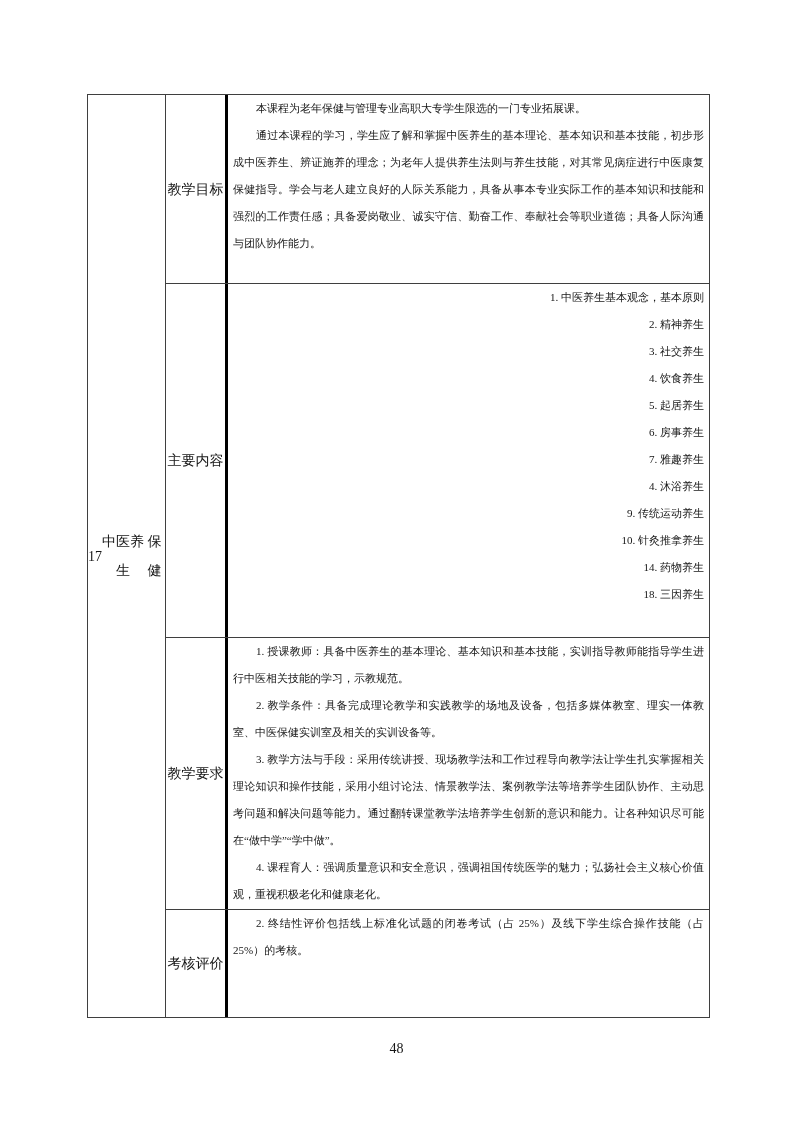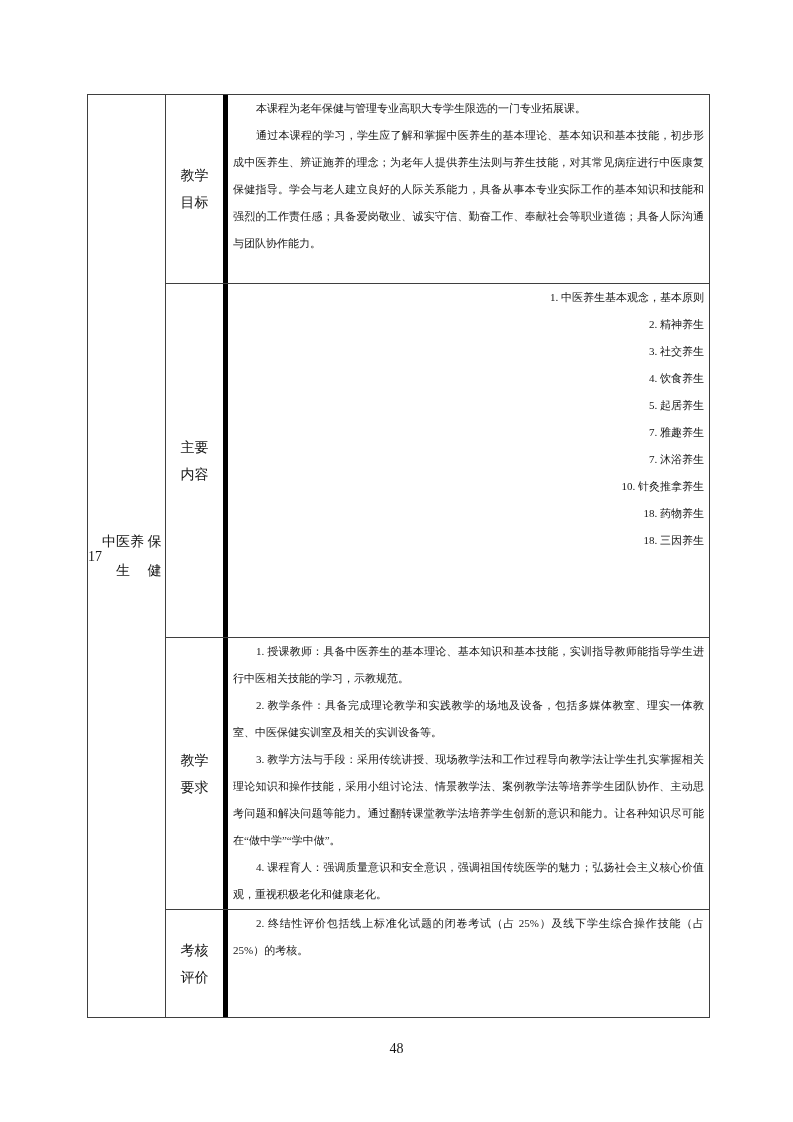--- a/index.html
+++ b/index.html
@@ -41,23 +41,23 @@
     display:flex;
     border-bottom:1px solid #3f3f3f;
     overflow:hidden;
   }
   .row:last-child { border-bottom:none; flex:1; }
   .row-objectives  { height:189px; }
   .row-content     { height:354px; }
   .row-requirements{ height:272px; }
   .label-cell {
     width:62px;
-    border-right:5px solid #000000;
+    border-right:3px solid #000000;
     display:flex;
-    flex-direction:column;
+    flex-direction:row;
     justify-content:center;
     align-items:center;
     text-align:center;
     font-size:14px;
     line-height:27px;
   }
   .content-cell {
     flex:1;
     padding:0 5px;
     font-size:11px;
@@ -106,24 +106,26 @@
         <div class="label-cell">
           <span>主要</span>
           <span>内容</span>
         </div>
         <div class="content-cell">
           <div class="list-line">1. 中医养生基本观念，基本原则</div>
           <div class="list-line">2. 精神养生</div>
           <div class="list-line">3. 社交养生</div>
           <div class="list-line">4. 饮食养生</div>
           <div class="list-line">5. 起居养生</div>
+          <div class="list-line">6. 房事养生</div>
           <div class="list-line">7. 雅趣养生</div>
-          <div class="list-line">7. 沐浴养生</div>
+          <div class="list-line">4. 沐浴养生</div>
+          <div class="list-line">9. 传统运动养生</div>
           <div class="list-line">10. 针灸推拿养生</div>
-          <div class="list-line">18. 药物养生</div>
+          <div class="list-line">14. 药物养生</div>
           <div class="list-line">18. 三因养生</div>
         </div>
       </div>
 
       <div class="row row-requirements">
         <div class="label-cell">
           <span>教学</span>
           <span>要求</span>
         </div>
         <div class="content-cell">

